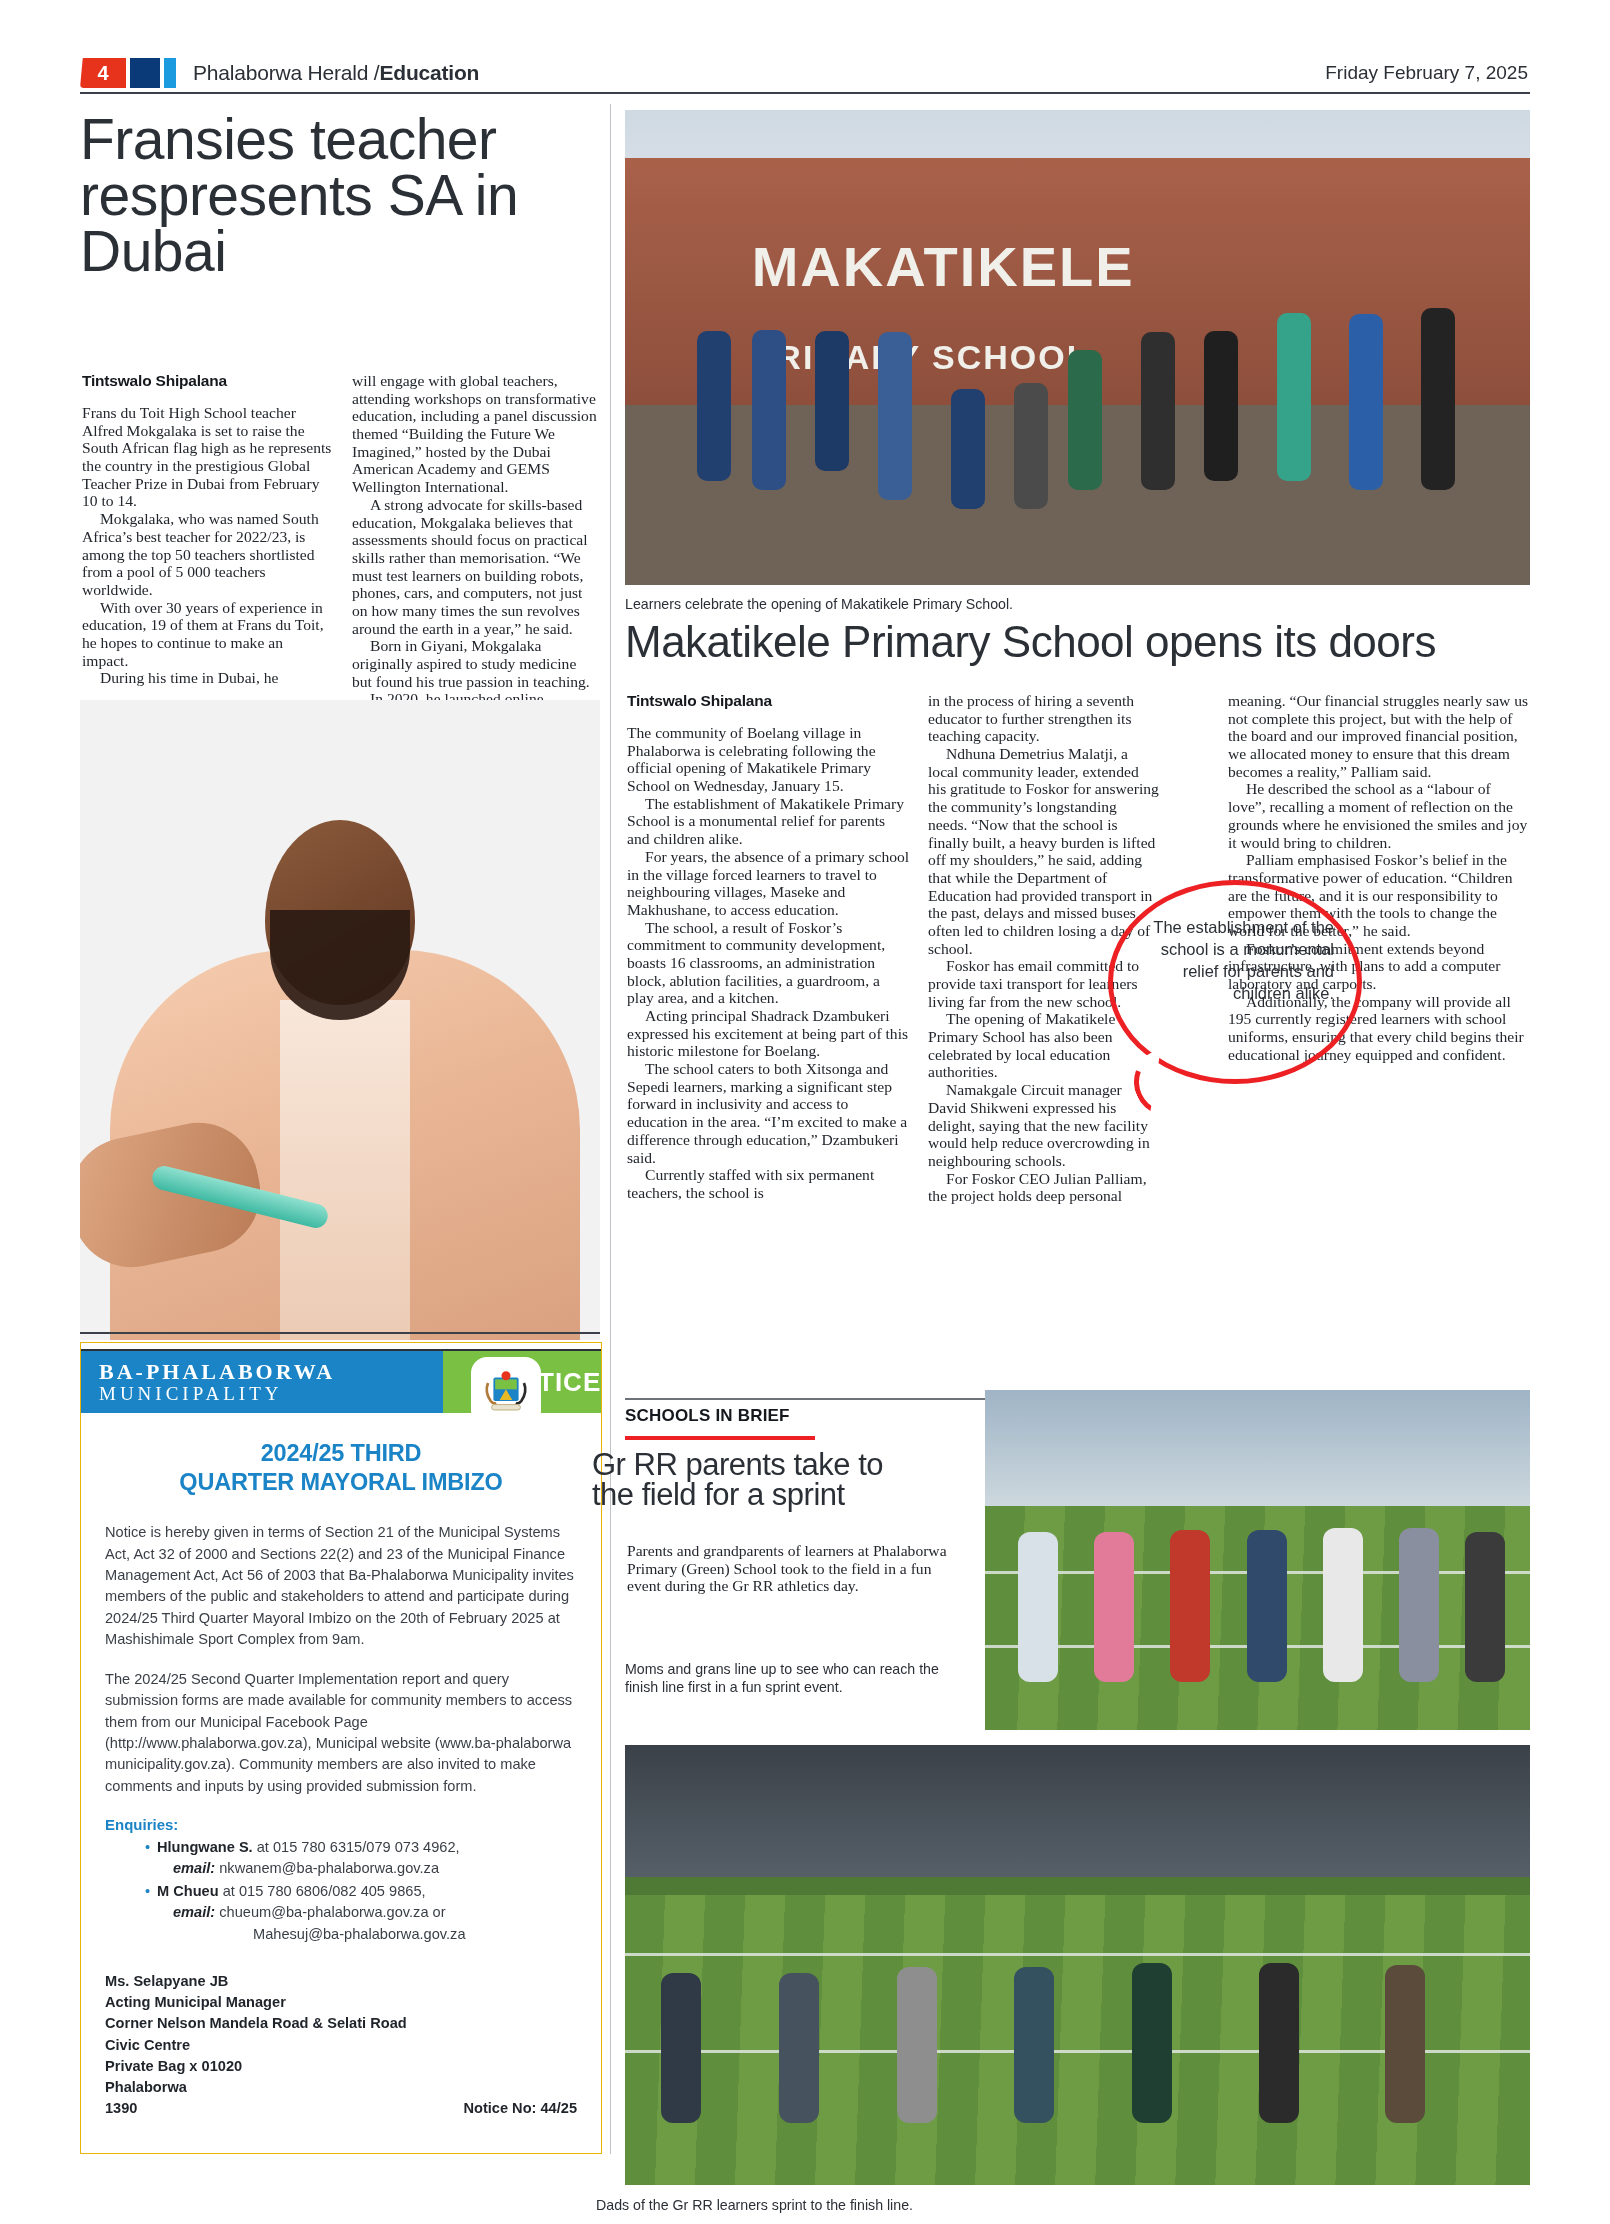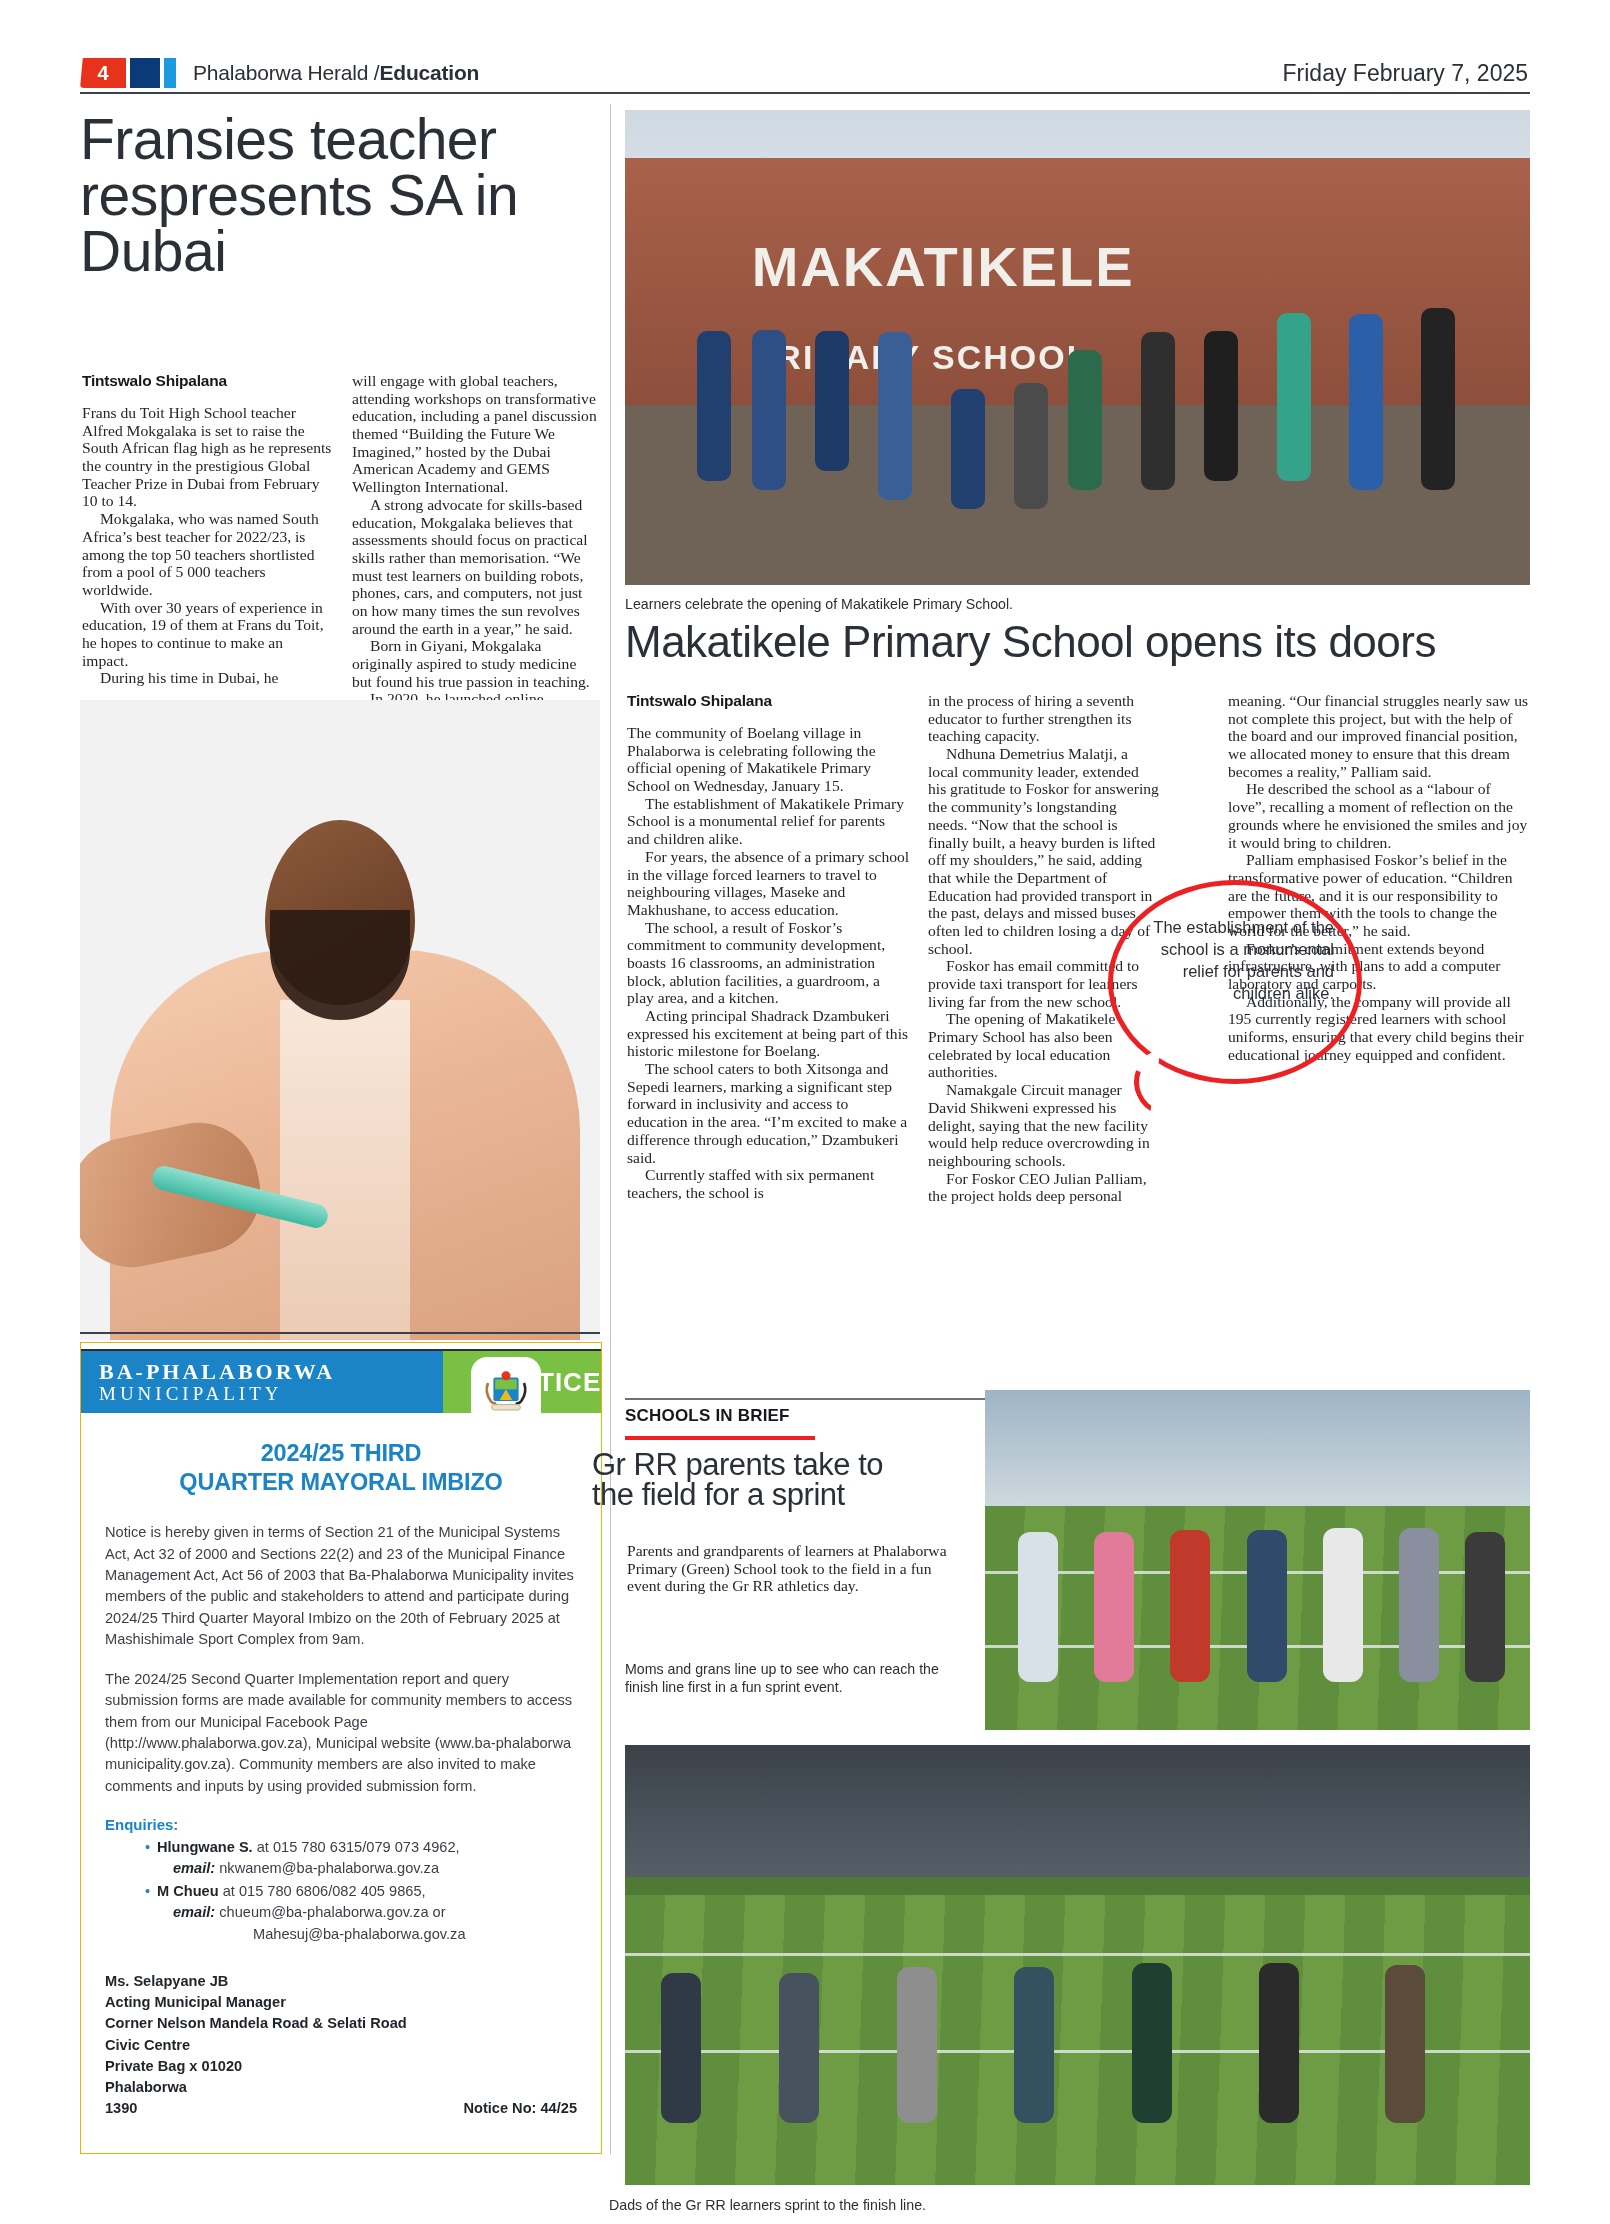--- a/index.html
+++ b/index.html
@@ -11,21 +11,21 @@
 
   
   .masthead{position:absolute;left:80px;top:56px;width:1450px;height:34px;display:flex;align-items:center;}
   .pagenum{width:46px;height:30px;background:#e8331c;color:#fff;border-radius:4px 0 0 4px;
            display:flex;align-items:center;justify-content:center;font-weight:bold;font-size:20px;
            clip-path:polygon(6% 0,100% 0,100% 100%,0 100%);}
   .bar-navy{width:30px;height:30px;background:#0b3a79;margin-left:4px;}
   .bar-blue{width:12px;height:30px;background:#1c9ae0;margin-left:4px;}
   .mast-title{margin-left:17px;font-size:21px;letter-spacing:-0.2px;color:#2b2f36;white-space:nowrap;}
   .mast-title b{font-weight:bold;}
-  .mast-date{margin-left:auto;font-size:23px;color:#2b2f36;white-space:nowrap;padding-right:2px;}
+  .mast-date{margin-left:auto;font-size:19px;color:#2b2f36;white-space:nowrap;padding-right:2px;}
   .mast-rule{position:absolute;left:80px;top:92px;width:1450px;height:2px;background:#3b4049;}
   .hl{font-family:"Liberation Sans",sans-serif;font-weight:400;color:#2b2f36;
       letter-spacing:-0.5px;line-height:0.98;}
   .byline{font-weight:bold;font-size:15.5px;color:#15181d;letter-spacing:-0.2px;}
   .bodytxt{font-family:"Liberation Serif",serif;font-size:15.6px;line-height:1.135;
            color:#22262c;text-align:left;}
   .bodytxt p{margin:0;text-indent:18px;}
   .bodytxt p.first{text-indent:0;}
 
   
@@ -99,21 +99,21 @@
 
   
   .sib-rule{position:absolute;left:625px;top:1398px;width:905px;height:2px;background:#6d7278;}
   .sib-label{position:absolute;left:625px;top:1406px;font-size:17px;font-weight:bold;letter-spacing:0.2px;color:#15181d;}
   .sib-underline{position:absolute;left:625px;top:1436px;width:190px;height:4px;background:#ed2024;}
   .sib-head{position:absolute;left:592px;top:1450px;width:330px;font-size:31px;}
   .sib-body{position:absolute;left:627px;top:1542px;width:330px;}
   .cap2{position:absolute;left:625px;top:1660px;width:335px;}
   .photo2{position:absolute;left:985px;top:1390px;width:545px;height:340px;overflow:hidden;background:#4f7a35;}
   .photo3{position:absolute;left:625px;top:1745px;width:905px;height:440px;overflow:hidden;background:#4f7a35;}
-  .cap3{position:absolute;left:609px;top:2196px;width:905px;}
+  .cap3{position:absolute;left:596px;top:2196px;width:905px;}
 
   .vdiv{position:absolute;left:610px;top:104px;width:1px;height:2050px;background:#bfc3c8;}
   .hdiv-left{position:absolute;left:80px;top:1332px;width:520px;height:2px;background:#3b4049;}
 
   
   .sky{position:absolute;left:0;top:0;right:0;height:42%;background:linear-gradient(180deg,#cfd9e2,#e6ecf1);}
   .wall{position:absolute;left:0;top:10%;right:0;height:52%;background:linear-gradient(180deg,#a9614a,#8d4f3c);}
   .wallTxt{position:absolute;left:14%;top:26%;font-size:56px;font-weight:bold;color:#f0efe9;letter-spacing:2px;
            font-family:"Liberation Sans",sans-serif;}
   .wallTxt2{position:absolute;left:14%;top:48%;font-size:34px;font-weight:bold;color:#f0efe9;letter-spacing:2px;}

